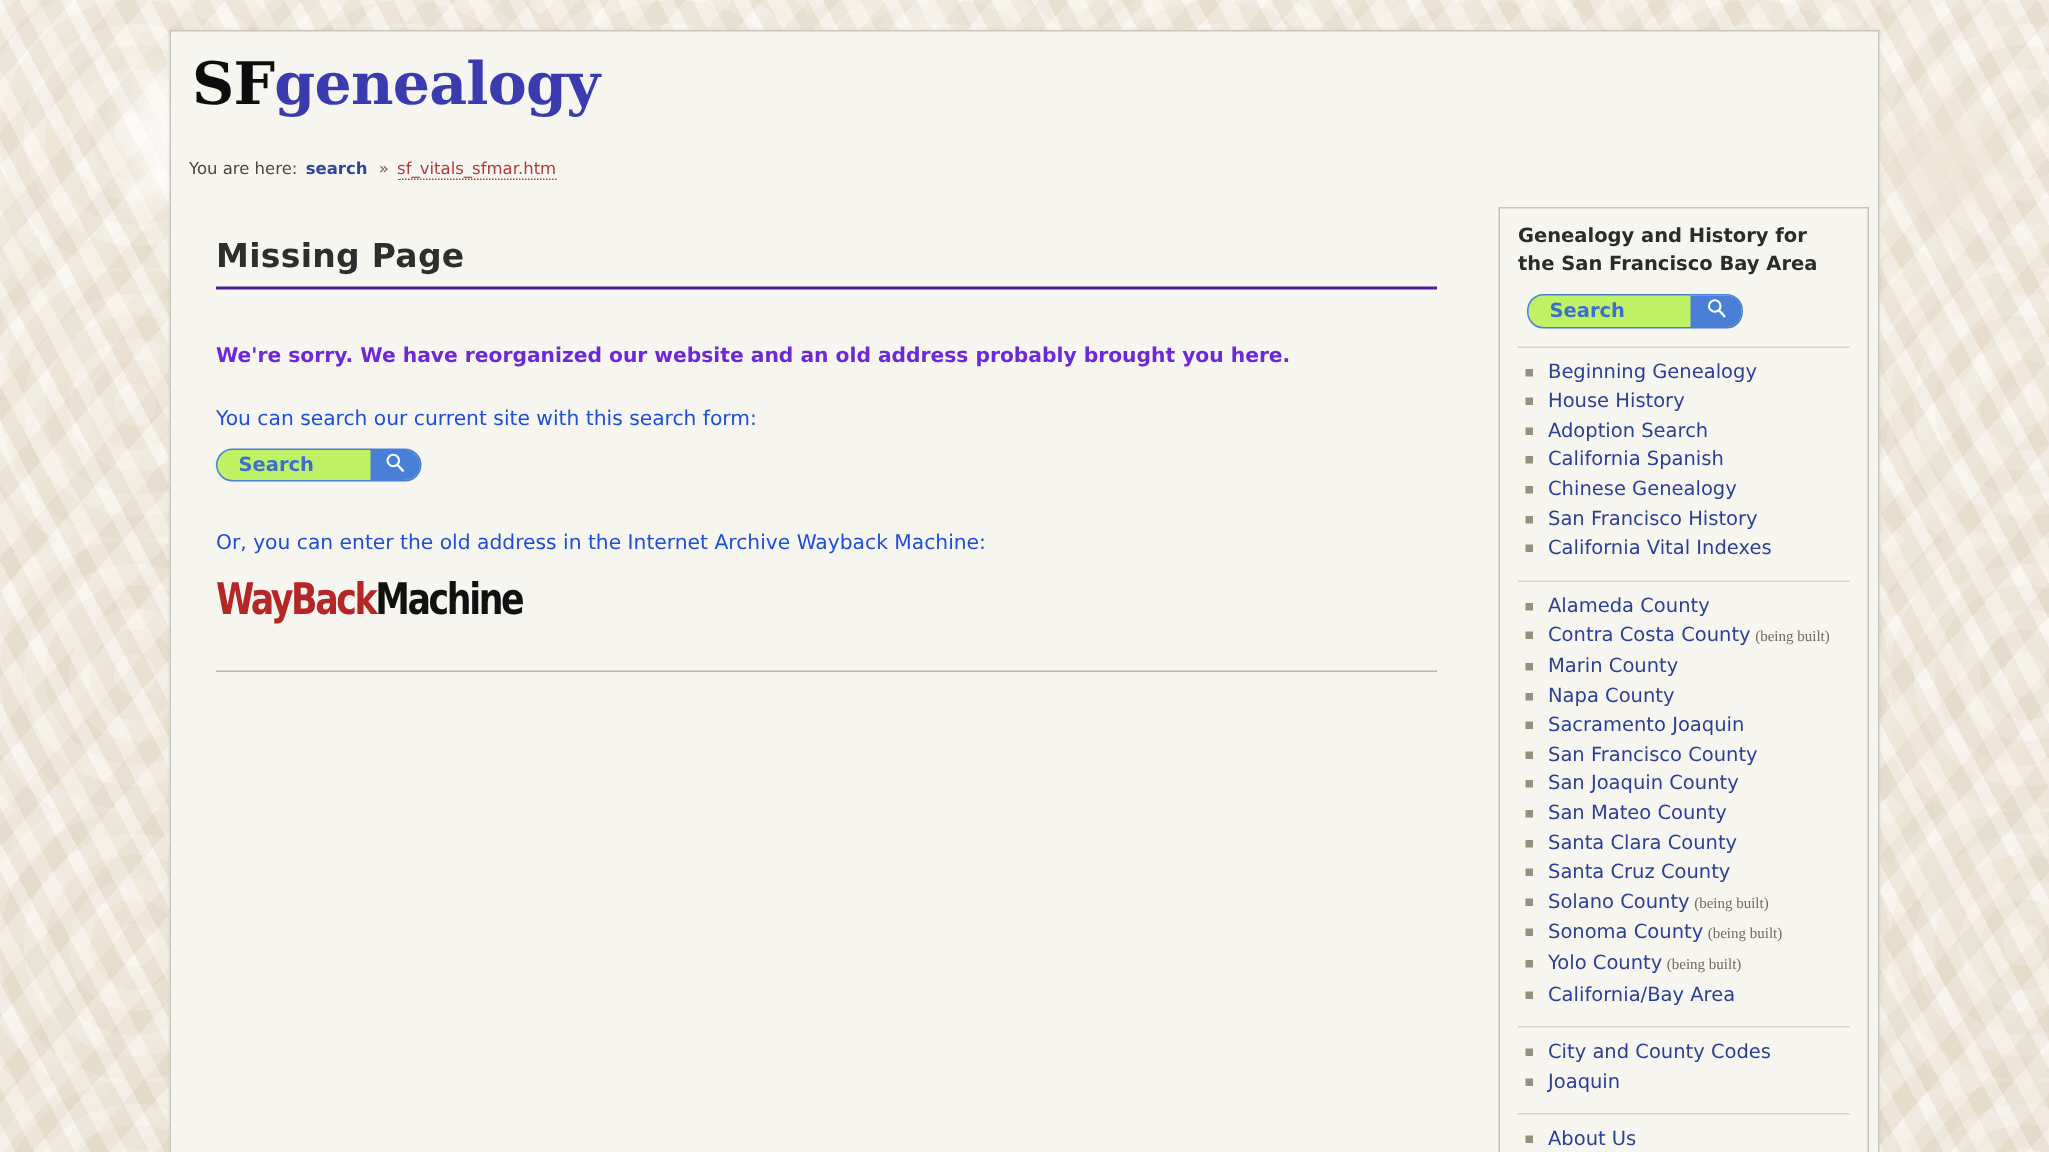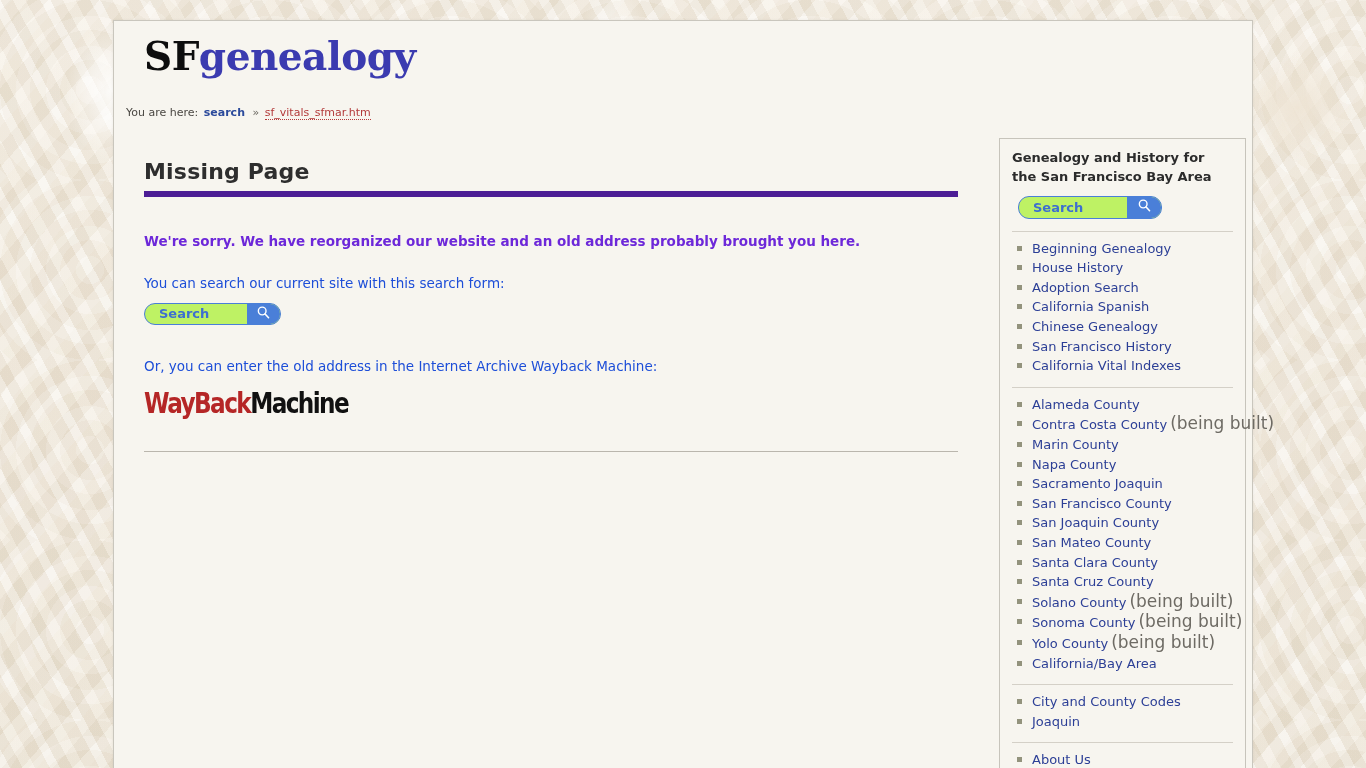--- a/index.html
+++ b/index.html
@@ -38,21 +38,21 @@
     width: 1140px; height: 748px;
     background: #f7f5ef;
     border: 1px solid #c9c6bd;
     border-bottom: none;
     box-shadow: 0 0 3px rgba(0,0,0,0.06);
   }
 
   
   #site-header {
     position: absolute;
-    left: 16px; top: 0;
+    left: 0; top: 0;
     width: 100%;
     padding: 16px 0 0 14px;
   }
   #logo {
     font-family: "DejaVu Serif", serif;
     font-size: 39px;
     font-weight: bold;
     line-height: 1;
     letter-spacing: -0.5px;
     white-space: nowrap;
@@ -88,21 +88,21 @@
     position: absolute;
     left: 30px; top: 138px;
     width: 814px;
   }
   #page-title {
     font-size: 22px;
     font-weight: bold;
     color: #2e2e2e;
     margin: 0;
     padding: 0 0 7px 0;
-    border-bottom: 6px solid #4c1d95;
+    border-bottom: 2px solid #4c1d95;
     letter-spacing: 0.2px;
   }
   .para {
     font-size: 13.5px;
     color: #1d4ed8;
     margin: 0;
     line-height: 1.5;
   }
   #apology {
     font-weight: bold;
@@ -220,22 +220,23 @@
     width: 5px; height: 5px;
     background: #93937d;
   }
   .sb-group li a {
     color: #2c3f96;
     text-decoration: none;
     font-size: 13px;
   }
   .sb-group li .note {
     color: #6e6b64;
-    font-size: 17px;
+    font-size: 10px;
     margin-left: 3px;
+    font-family: Liberation Serif, serif;
   }
 </style>
 </head>
 <body>
 
 <div id="page-container">
 
   <div id="site-header">
     <div id="logo"><span class="sf">SF</span><span class="gen">genealogy</span></div>
   </div>

